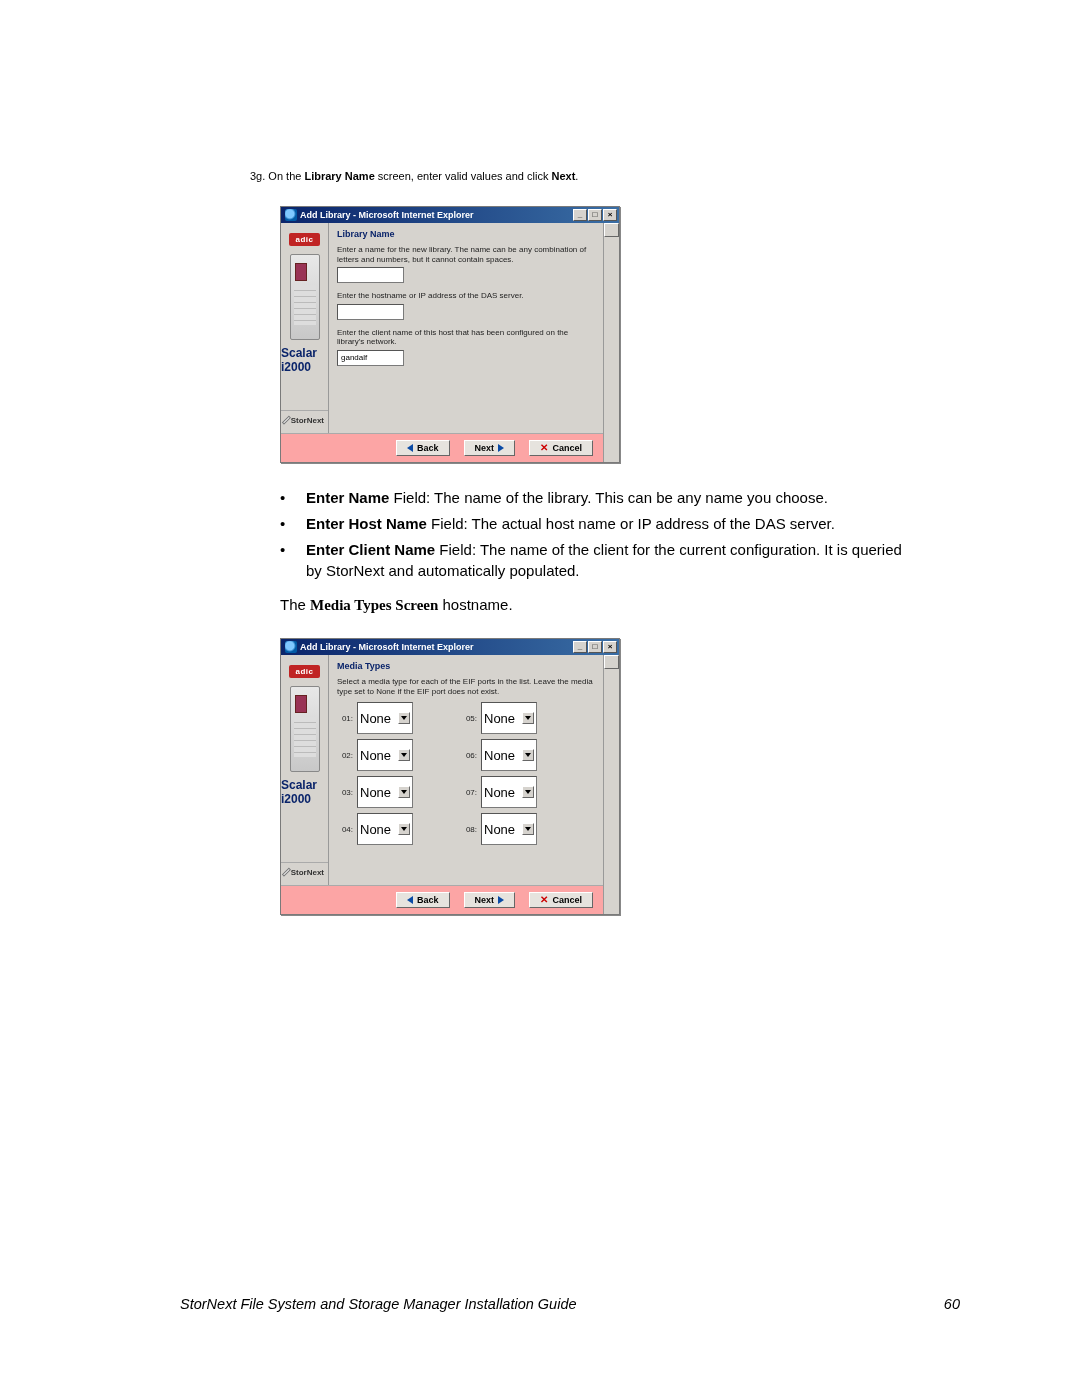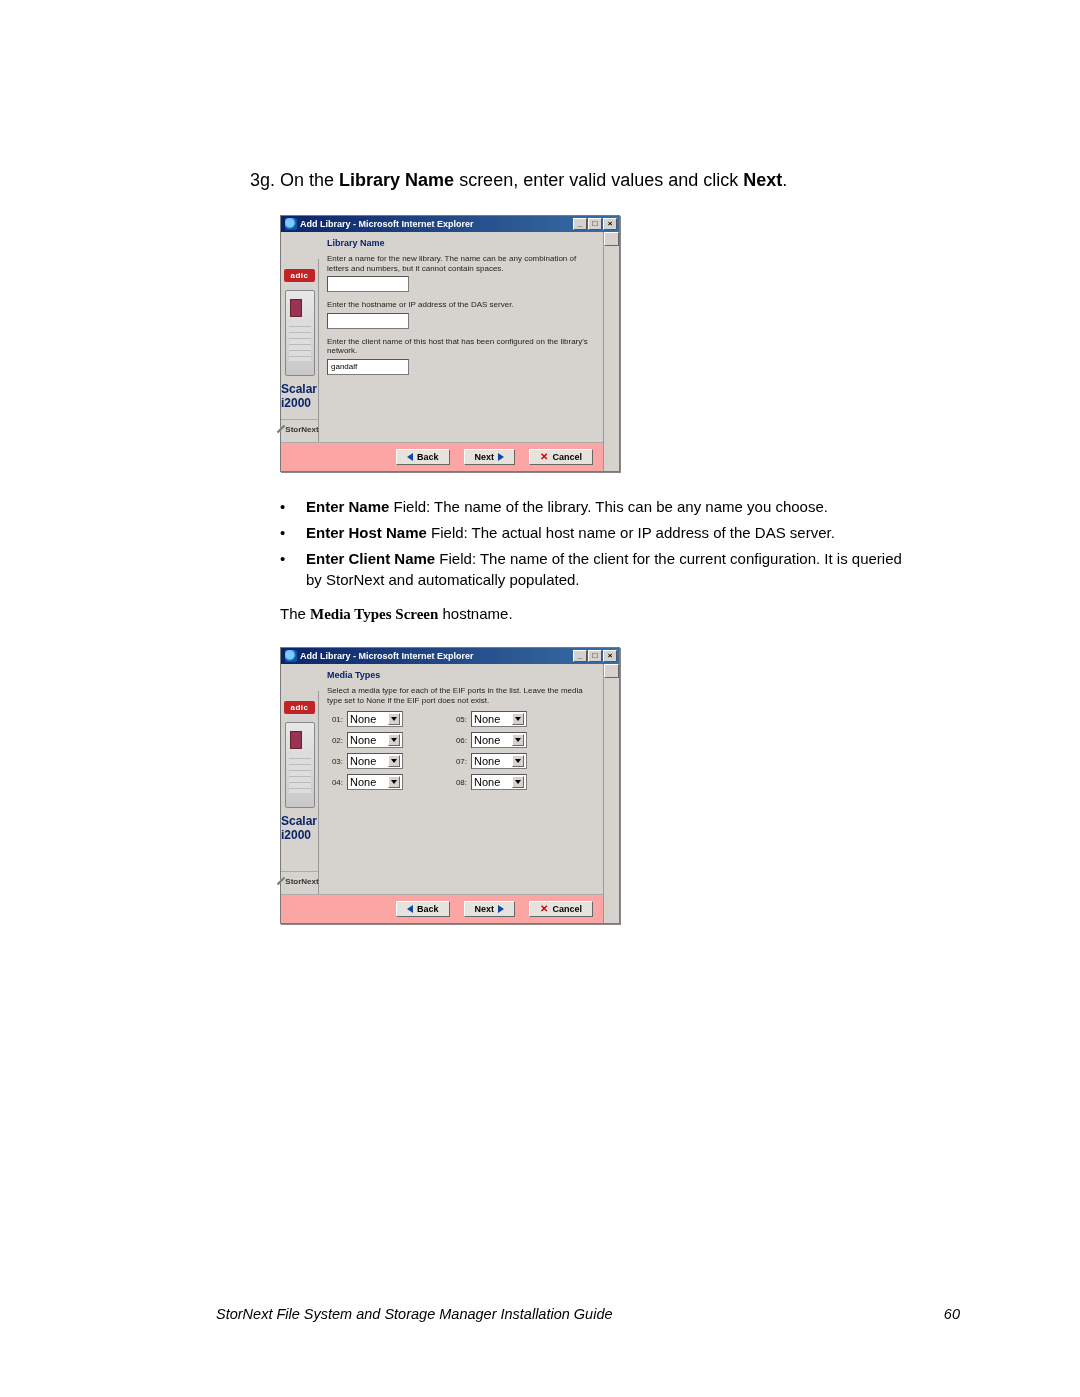--- a/index.html
+++ b/index.html
@@ -13,21 +13,21 @@
   }
   .page {
     padding: 170px 120px 0 180px;
   }
   .heading {
     font-size: 22px;
     font-weight: 400;
     margin-bottom: 18px;
   }
   .step-text {
-    font-size: 18px;
+    font-size: 11px;
     margin-left: 70px;
     margin-bottom: 24px;
   }
   .step-text b { font-weight: 700; }
 
   
   .dialog-wrap {
     margin-left: 100px;
     margin-bottom: 24px;
   }
@@ -67,28 +67,27 @@
     text-align: center;
     color: #000;
     font-weight: 700;
     font-family: Arial, sans-serif;
   }
   .dialog-body {
     display: flex;
     min-height: 210px;
   }
   .sidebar {
-    width: 38px;
+    width: 48px;
     border-right: 1px solid #999;
     background: #d6d3ce;
     display: flex;
     flex-direction: column;
     align-items: center;
     padding: 10px 0 4px 0;
-    margin-top: 27px;
   }
   .adic-badge {
     background: #c02424;
     color: #fff;
     font-size: 8px;
     font-weight: 700;
     padding: 2px 6px;
     border-radius: 2px;
     letter-spacing: 0.5px;
     margin-bottom: 8px;
@@ -141,21 +140,21 @@
     color: #000;
   }
   .content-title {
     color: #0a246a;
     font-weight: 700;
     font-size: 9px;
     margin-bottom: 6px;
   }
   .content-text { font-size: 8px; line-height: 1.2; margin-bottom: 3px; color: #222; }
   .txt-input {
-    width: 82px;
+    width: 67px;
     height: 16px;
     border: 1px solid #7a7a7a;
     border-top-color:#555; border-left-color:#555;
     background: #fff;
     font-size: 8px;
     padding: 0 3px;
     margin-bottom: 8px;
     display: block;
   }
 
@@ -228,46 +227,45 @@
     grid-template-columns: 16px 56px 40px 16px 56px;
     row-gap: 5px;
     column-gap: 4px;
     font-size: 8px;
     align-items: center;
     margin-top: 6px;
   }
   .media-num { text-align:right; color:#222; }
   .media-select {
     display:flex; align-items:center;
-    height:16px; border:1px solid #7a7a7a;
+    height:32px; border:1px solid #7a7a7a;
     border-top-color:#555;border-left-color:#555;
-    background:#fff; font-size:11px; padding:0 2px;
+    background:#fff; font-size:13px; padding:0 2px;
     justify-content: space-between;
   }
   .sel-arrow {
     width:12px;height:12px;background:#d6d3ce;
     border:1px solid #fff;border-right-color:#666;border-bottom-color:#666;
     display:flex;align-items:center;justify-content:center;
   }
   .sel-arrow::after{
     content:"";width:0;height:0;border-left:3px solid transparent;border-right:3px solid transparent;border-top:4px solid #000;
   }
   .spacer { }
 
   .page-footer {
     position: absolute;
-    bottom: 75px;
+    bottom: 85px;
     left: 180px;
     right: 120px;
     display: flex;
     justify-content: space-between;
     font-style: italic;
     font-size: 14.5px;
     color: #000;
-    margin-left: 36px;
   }
 </style>
 </head>
 <body>
 
 <div class="page">
 
   <div class="step-text">
     <span>3g. On the </span><b>Library Name</b><span> screen, enter valid values and click </span><b>Next</b><span>.</span>
   </div>

